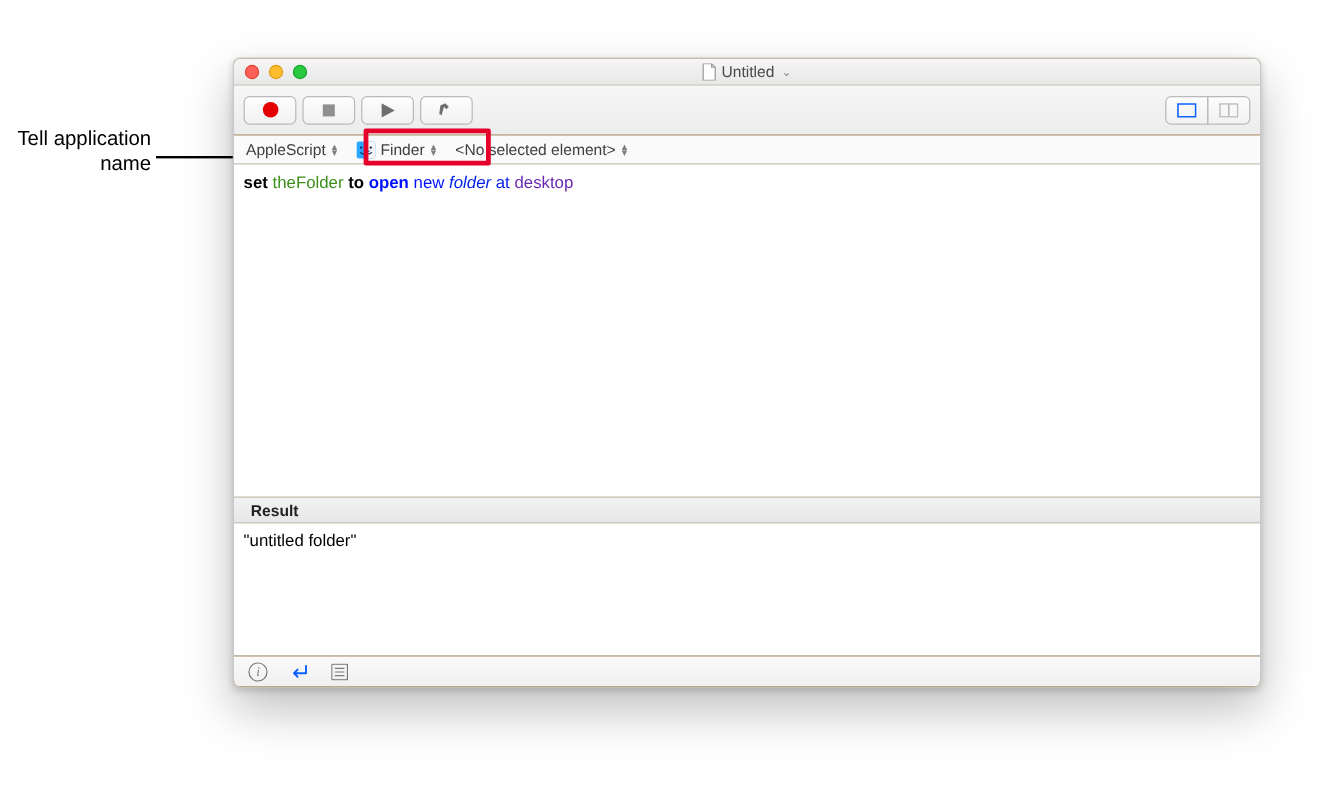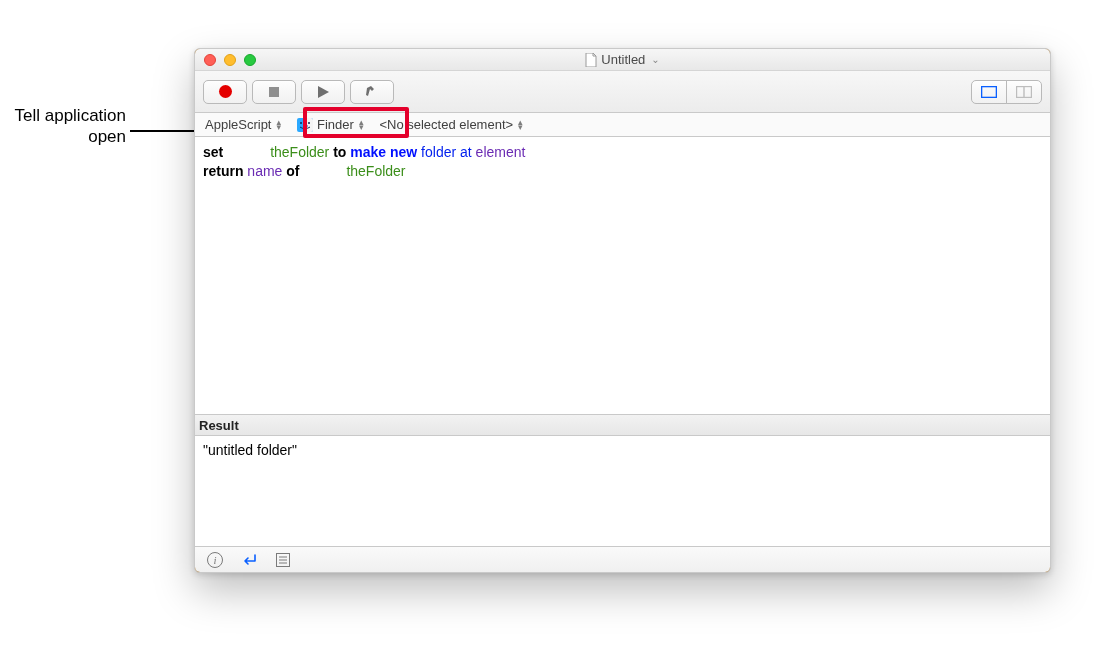--- a/index.html
+++ b/index.html
@@ -138,32 +138,32 @@
     padding:6px 8px;
     font-family: Verdana, Geneva, sans-serif;
     font-size:14px;
     color:#000;
     line-height:1.35;
     overflow:auto;
     background:#fff;
   }
   .kw { font-weight:bold;text-align:right; }
   .def-blue { color:#0110ff; font-weight:bold; }
-  .var-green { color:#3b8e1a;margin-left:43px; }
-  .class-blue { color:#001fee; }
+  .var-green { color:#3b8e1a; }
+  .class-blue { color:#001fee; font-style:italic; }
   .prop-purple { color:#6a2bb3; }
   
   .result-header {
     height:22px;
     background:linear-gradient(#f2f2f2,#e7e7e7);
     border-top:1px solid #c9c9c9;
     border-bottom:1px solid #c9c9c9;
     font-size:13px; font-weight:bold;
     display:flex; align-items:center;
-    padding-left:4px;
+    padding-left:14px;
     color:#222;
   }
   .result-body {
     height:110px;
     padding:6px 8px;
     font-family: Verdana, Geneva, sans-serif;
     font-size:14px;
     background:#fff;
   }
   
@@ -183,21 +183,21 @@
   }
   .info-circle {
     width:16px; height:16px; border:1.4px solid #7a7a7a; border-radius:50%;
     display:flex; align-items:center; justify-content:center;
     font-size:11px; font-style:italic; font-family:Georgia,serif; color:#7a7a7a;
   }
 </style>
 </head>
 <body>
 
-<div class="annotation">Tell application open</div>
+<div class="annotation">Tell application name</div>
 <div class="annotation-line"></div>
 
 <div class="window">
 
   <div class="titlebar">
     <div class="traffic">
       <div class="light red"></div>
       <div class="light yel"></div>
       <div class="light grn"></div>
     </div>
@@ -287,31 +287,25 @@
     </div>
   </div>
 
   <div class="red-box" style="top:58px; left:108px; width:106px; height:31px;"></div>
 
   <div class="editor">
     <div>
       <span class="kw">set</span>
       <span> </span><span class="var-green">theFolder</span>
       <span> </span><span class="kw">to</span>
-      <span> </span><span class="def-blue">make</span>
-      <span> </span><span class="def-blue" style="font-weight:bold">new</span>
+      <span> </span><span class="def-blue">open</span>
+      <span> </span><span class="def-blue" style="font-weight:normal">new</span>
       <span> </span><span class="class-blue">folder</span>
       <span> </span><span style="color:#001fee">at</span>
-      <span> </span><span class="prop-purple">element</span>
-    </div>
-    <div>
-      <span class="kw">return</span>
-      <span> </span><span class="prop-purple">name</span>
-      <span> </span><span class="kw">of</span>
-      <span> </span><span class="var-green">theFolder</span>
+      <span> </span><span class="prop-purple">desktop</span>
     </div>
   </div>
 
   <div class="result-header">
     <span>Result</span>
   </div>
   <div class="result-body">
     <span>"untitled folder"</span>
   </div>
 

